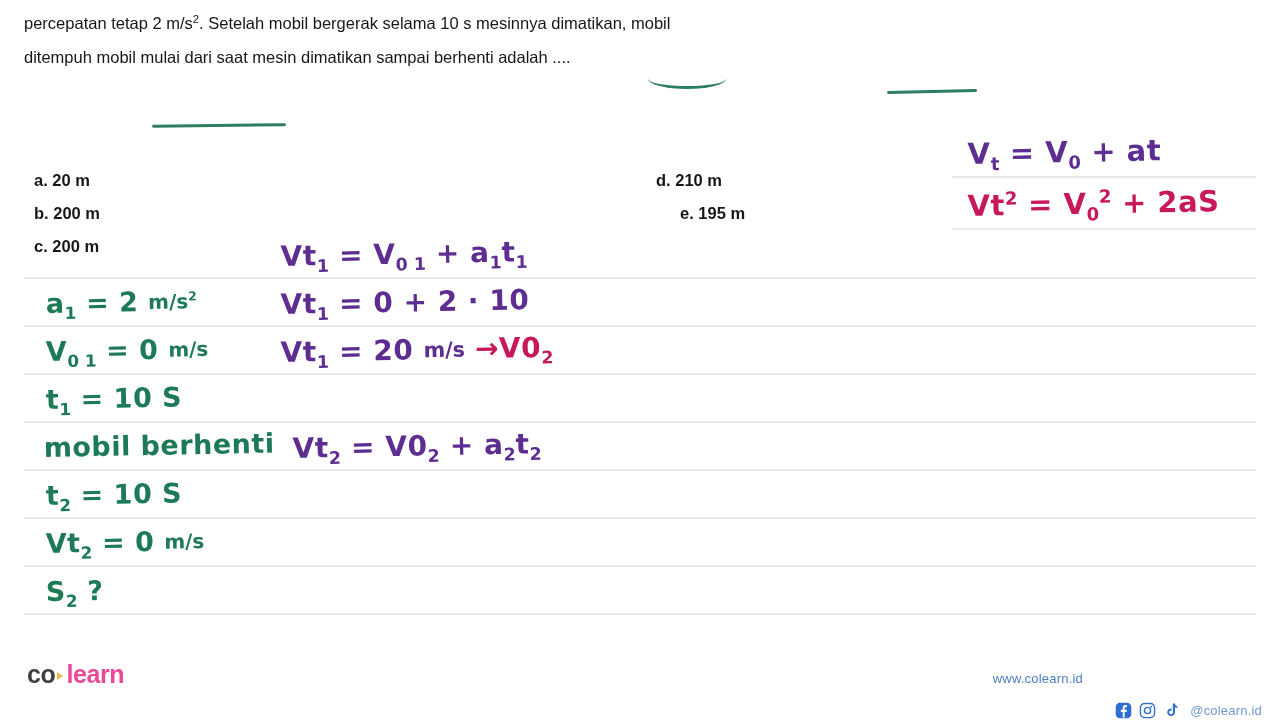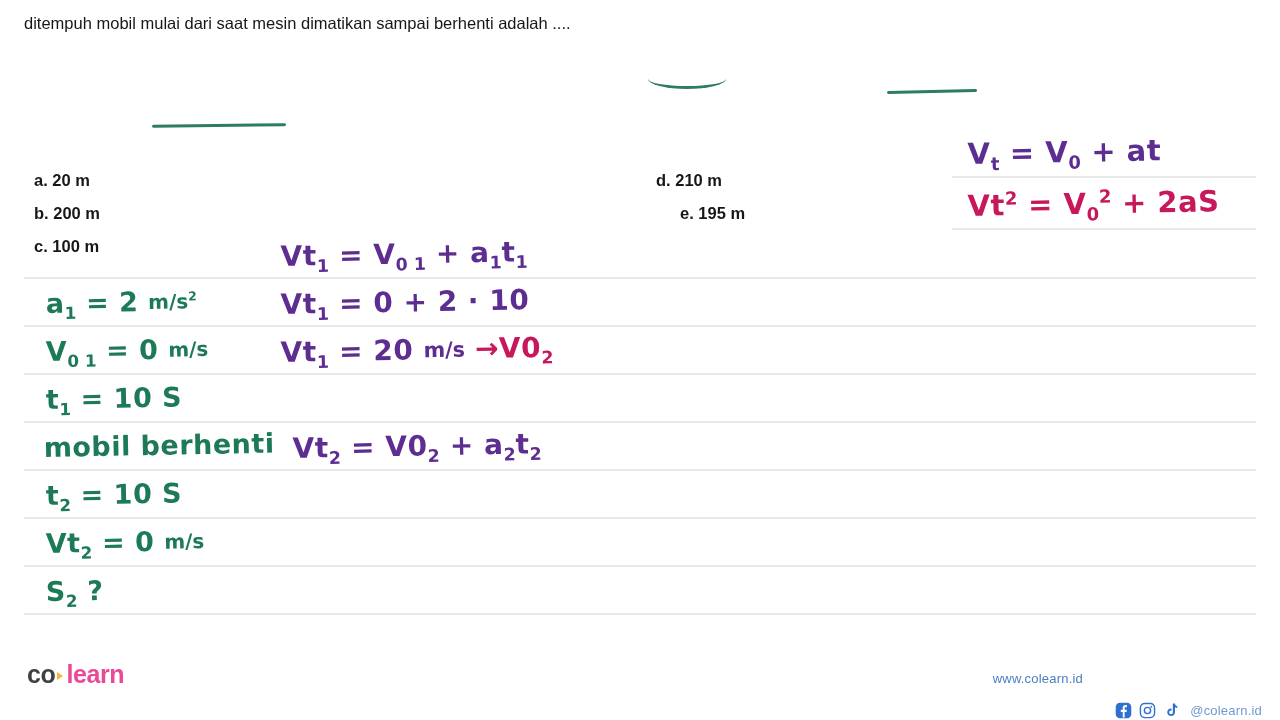--- a/index.html
+++ b/index.html
@@ -108,31 +108,32 @@
   .social{position:absolute;right:18px;top:24px;display:flex;align-items:center;gap:7px;margin-top:36px;}
   .handle{font-size:13px;color:#6f9ad3;letter-spacing:.2px;margin-left:3px;}
   .ic{width:17px;height:17px;display:block;}
 </style>
 </head>
 <body>
 
 <div class="page">
 
   <div class="question">
+    <p><span>percepatan tetap 2 m/s</span><sup>2</sup><span>. Setelah mobil bergerak selama 10 s mesinnya dimatikan, mobil</span></p>
     <p>ditempuh mobil mulai dari saat mesin dimatikan sampai berhenti adalah ....</p>
   </div>
 
   <div class="uline curve" style="left:648px;top:77px;width:78px;"></div>
   <div class="uline" style="left:887px;top:90px;width:90px;height:3px;transform:rotate(-1.2deg);"></div>
   <div class="uline" style="left:152px;top:124px;width:134px;height:3px;transform:rotate(-0.7deg);"></div>
 
   <div class="options">
     <div class="opt opt-a">a. 20 m</div>
     <div class="opt opt-b">b. 200 m</div>
-    <div class="opt opt-c">c. 100 m</div>
+    <div class="opt opt-c">c. 200 m</div>
     <div class="opt opt-d">d. 210 m</div>
     <div class="opt opt-e">e. 195 m</div>
   </div>
 
   <div class="rule" style="top:277px;"></div>
   <div class="rule" style="top:325px;"></div>
   <div class="rule" style="top:373px;"></div>
   <div class="rule" style="top:421px;"></div>
   <div class="rule" style="top:469px;"></div>
   <div class="rule" style="top:517px;"></div>

